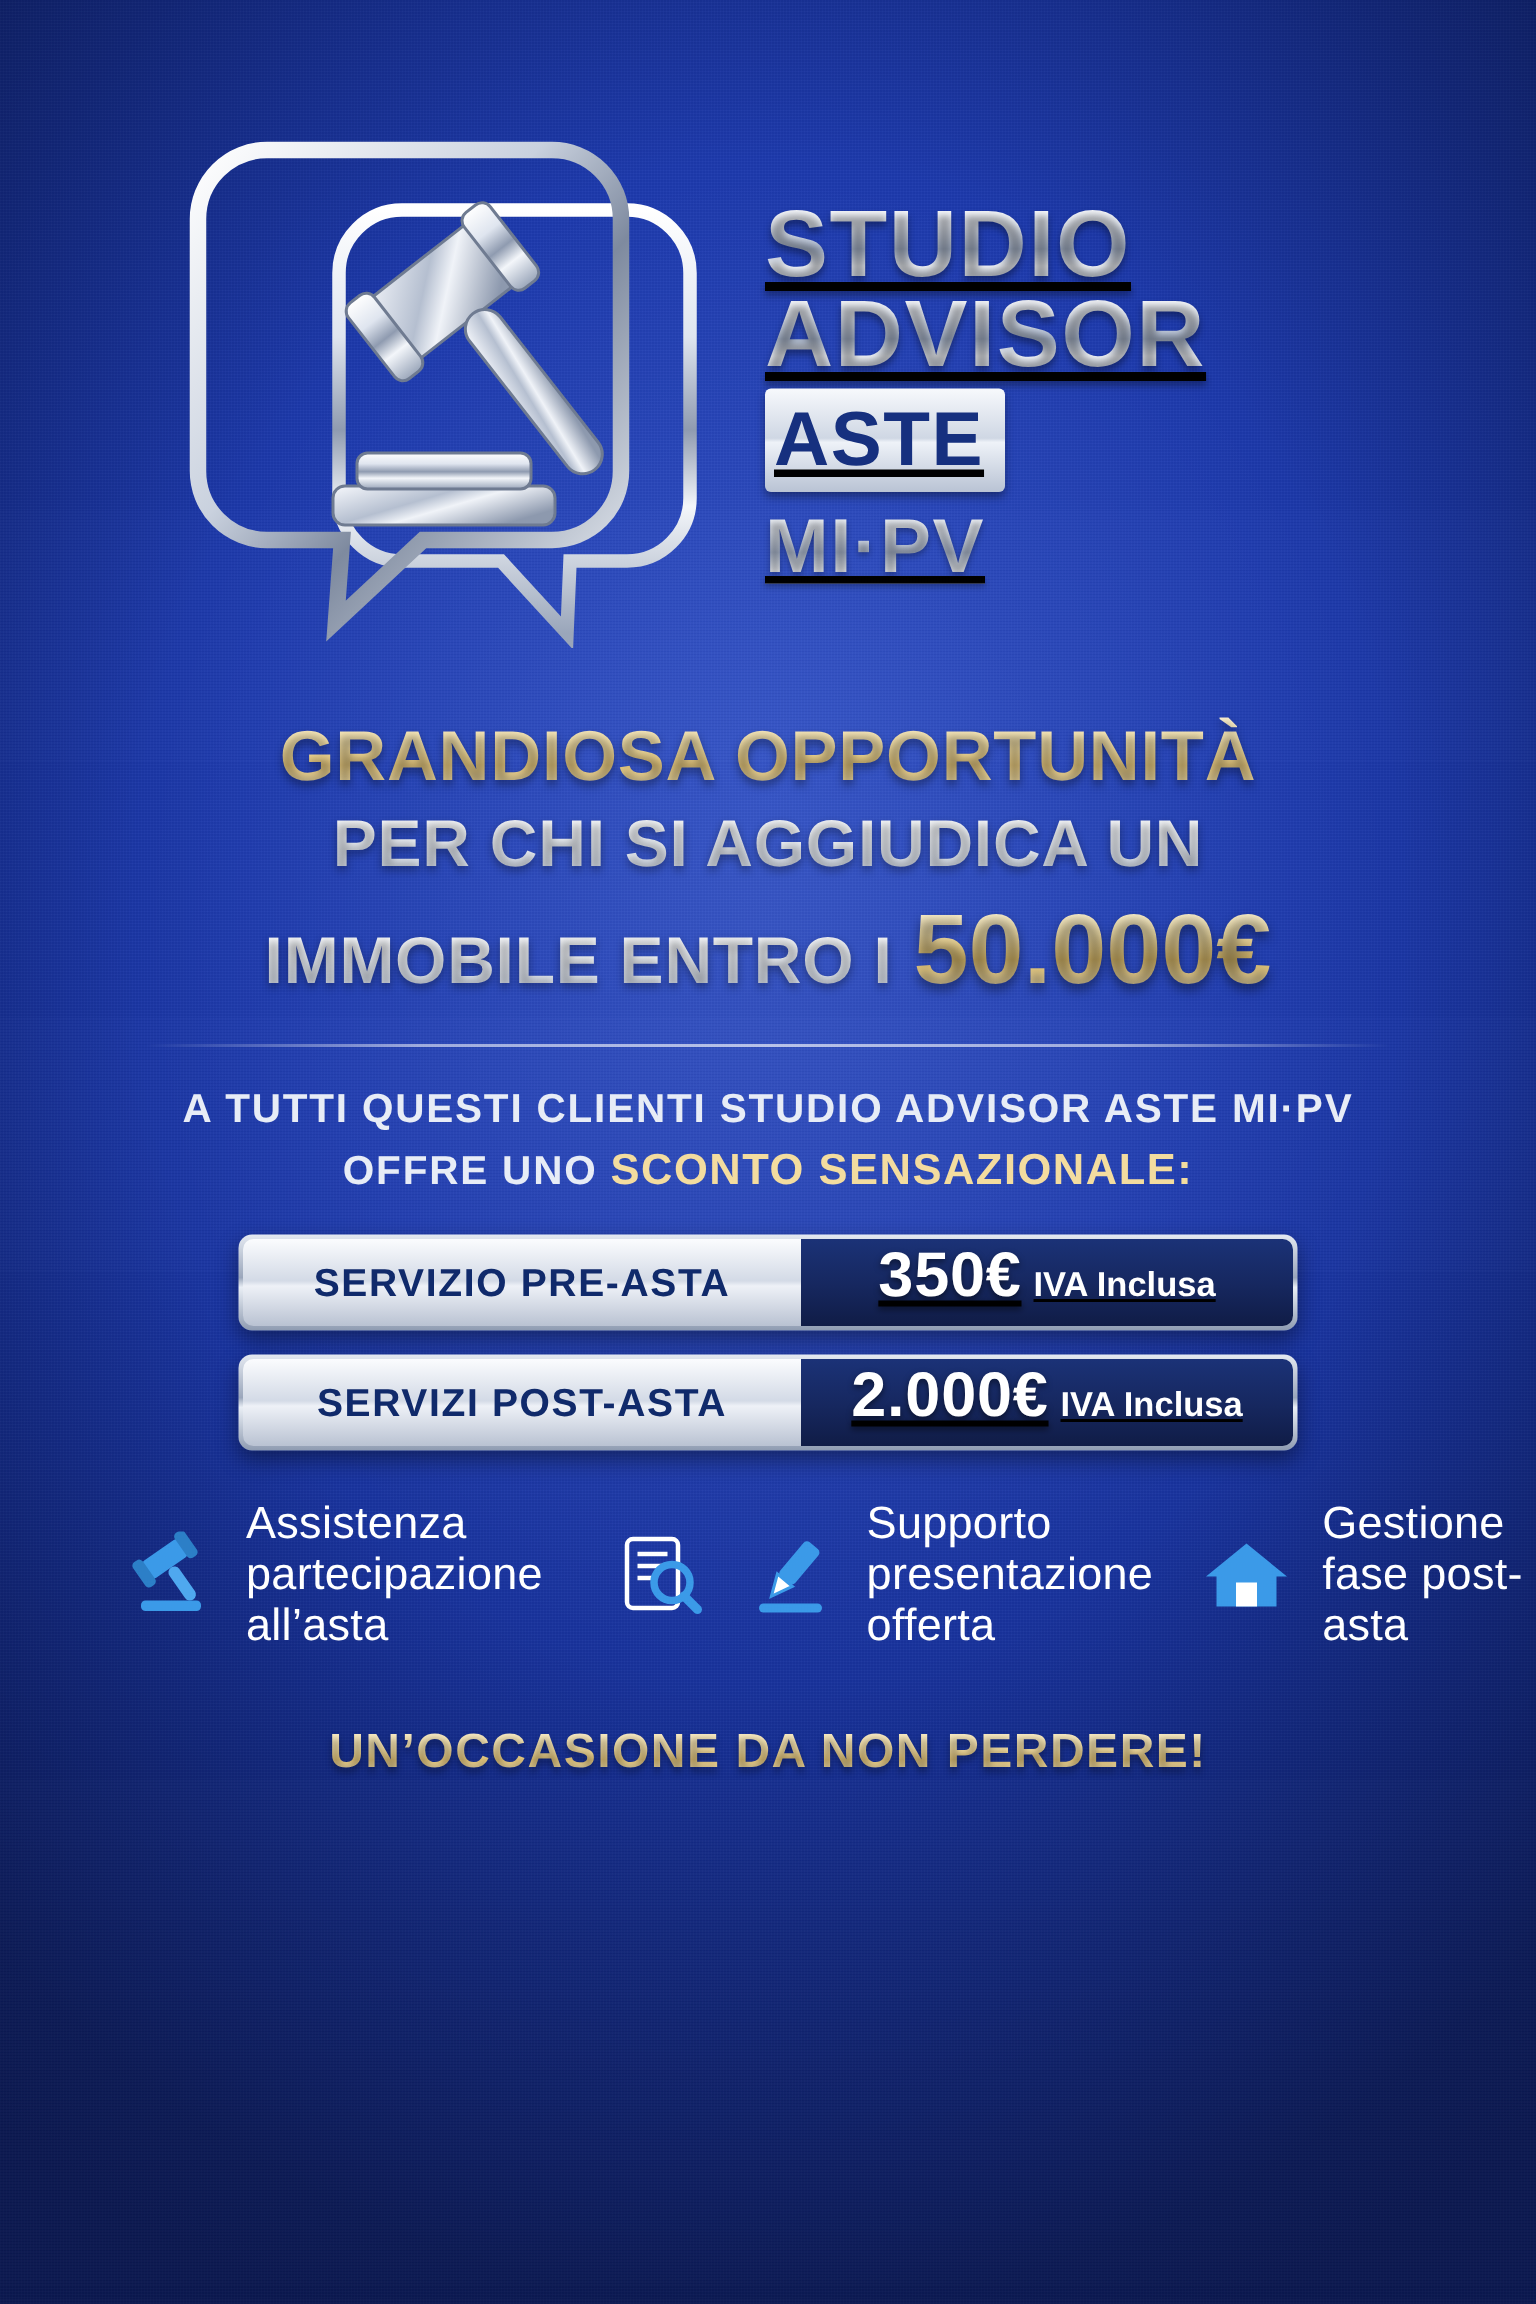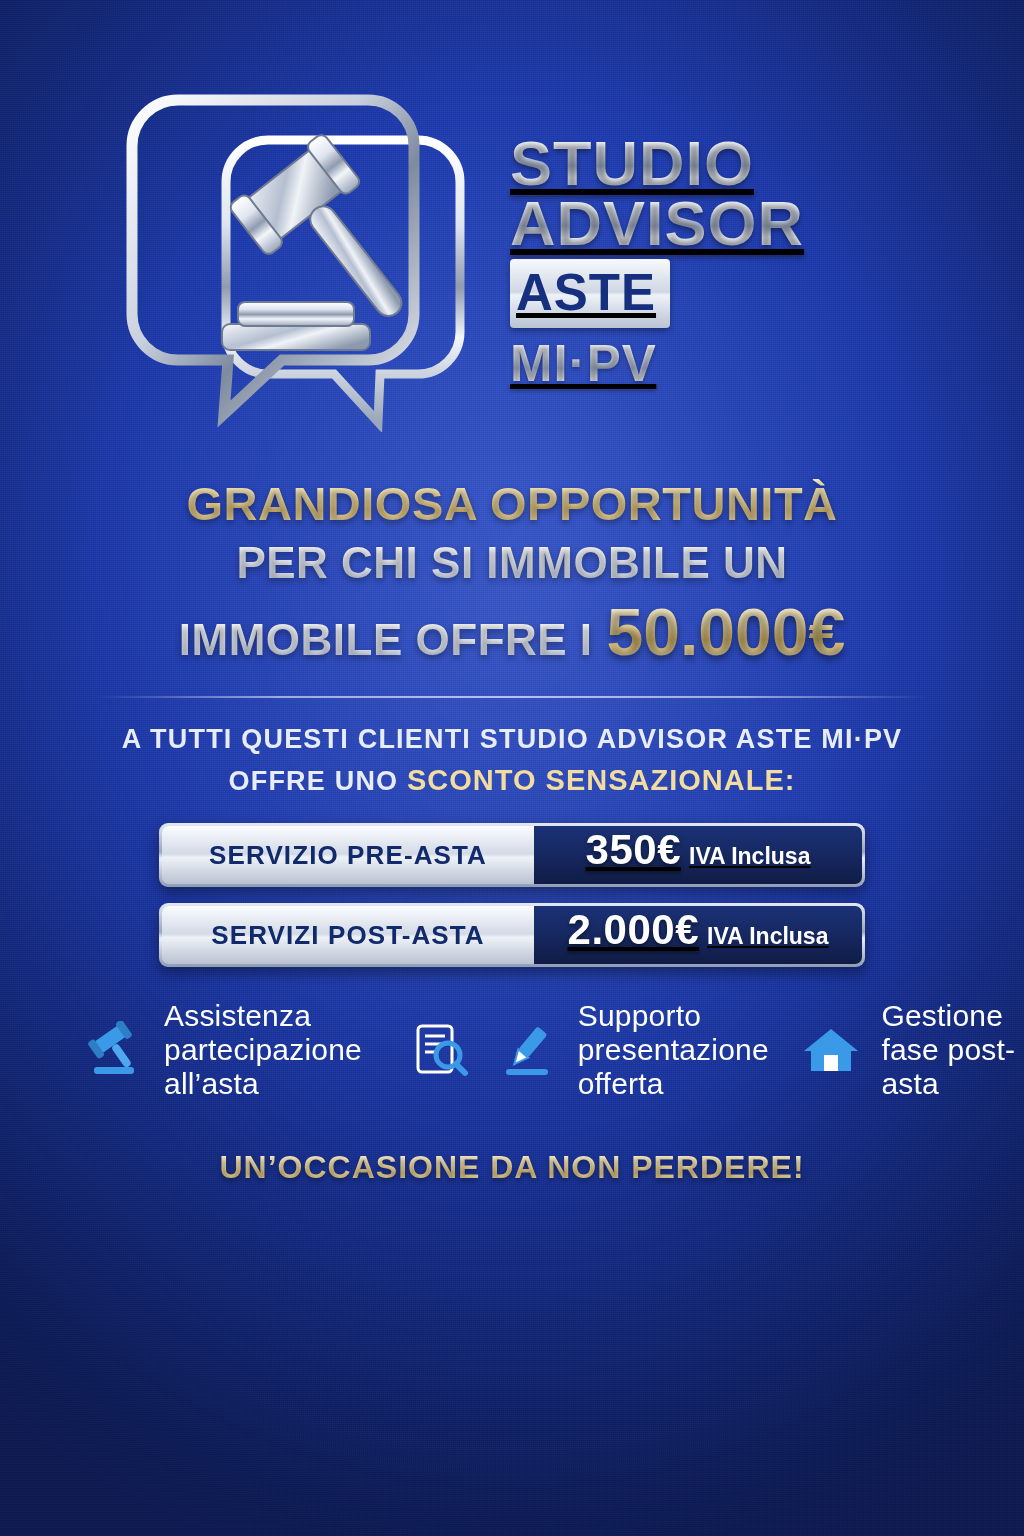--- a/index.html
+++ b/index.html
@@ -321,23 +321,23 @@
           <span class="brand-aste">ASTE</span>
         </div>
         <div class="brand-row3">
           <span class="brand-mipv">MI·PV</span>
         </div>
       </div>
     </div>
 
     <div class="headline">
       <div class="h-gold">GRANDIOSA OPPORTUNITÀ</div>
-      <div class="h-white">PER CHI SI IMMOBILE UN</div>
+      <div class="h-white">PER CHI SI AGGIUDICA UN</div>
       <div class="h-line3">
-        <span class="h-white">IMMOBILE OFFRE I</span>
+        <span class="h-white">IMMOBILE ENTRO I</span>
         <span class="h-amount">50.000€</span>
       </div>
     </div>
 
     <div class="divider"></div>
 
     <div class="subhead">
       <div class="sub1">A TUTTI QUESTI CLIENTI STUDIO ADVISOR ASTE MI·PV</div>
       <div class="sub2">
         <span>OFFRE UNO</span>

